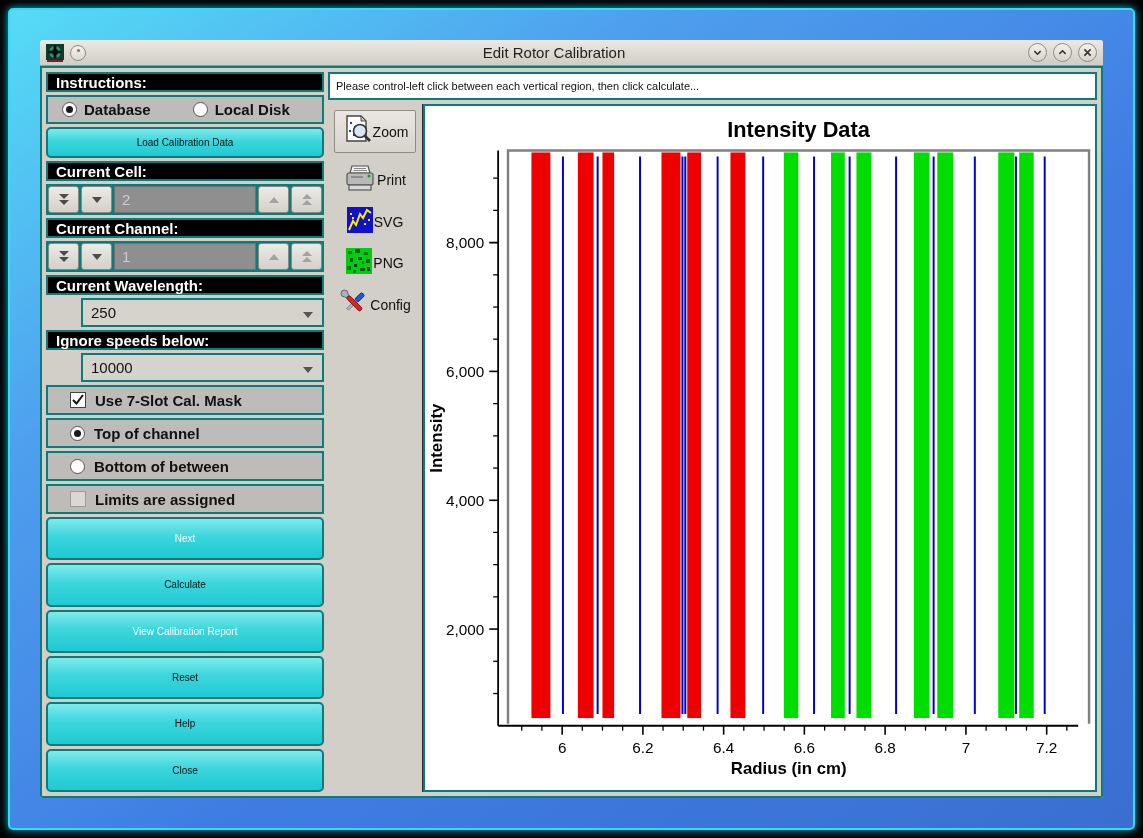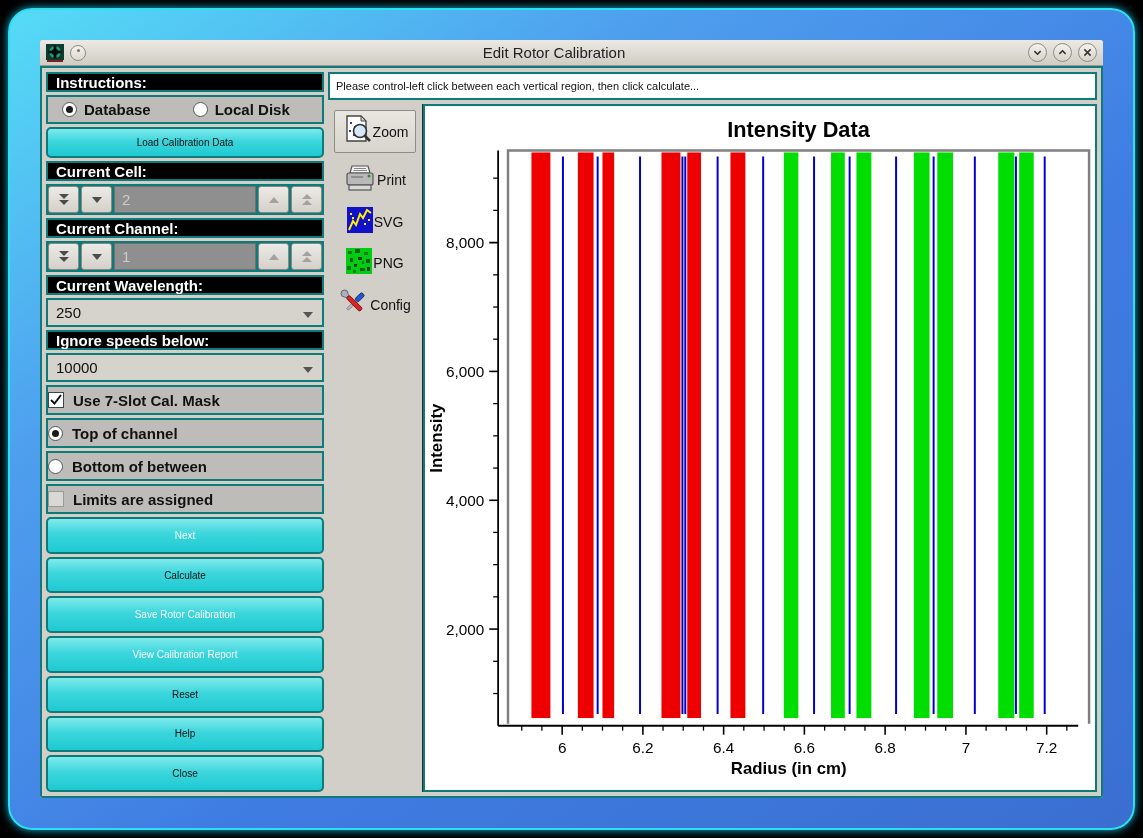--- a/index.html
+++ b/index.html
@@ -1,18 +1,18 @@
 <!DOCTYPE html>
 <html><head>
 <meta charset="utf-8">
 <style>
   * { margin:0; padding:0; box-sizing:border-box; }
   html,body { width:1143px; height:838px; background:#000; font-family:"Liberation Sans", sans-serif; overflow:hidden; }
 
-  .frame { position:absolute; left:8px; top:8px; width:1127px; height:822px; border-radius:24px;
+  .frame { position:absolute; left:8px; top:8px; width:1127px; height:822px; border-radius:5px;
     background:linear-gradient(145deg,#55dcf6 0%,#4e9fee 28%,#3f7ce2 60%,#3a6fd0 100%);
     border:2px solid #2ae0f2; box-shadow:0 0 8px #14b8da; }
 
   .window { position:absolute; left:30px; top:30px; right:30px; bottom:30px; background:#d2cfc8;
     border-radius:3px; overflow:hidden; }
 
   
   .titlebar { position:absolute; left:0; top:0; right:0; height:26px;
     background:linear-gradient(#ece9e3,#d0cdc5); border-bottom:1px solid #9b9890;
     display:flex; align-items:center; padding:0 6px; }
@@ -38,38 +38,38 @@
     font-weight:bold; font-size:15px; color:#111; flex:0 0 auto; }
   .row.h29 { height:29px; } .row.h30 { height:30px; }
   .radio-pair { padding-left:14px; gap:42px; }
   .opt { display:flex; align-items:center; gap:7px; }
   .radio { width:15px; height:15px; border-radius:50%; background:#fff; border:1px solid #555;
     display:inline-flex; align-items:center; justify-content:center; }
   .radio.sel i { width:7px; height:7px; border-radius:50%; background:#1a1a1a; }
   .check { width:16px; height:16px; background:#fff; border:1px solid #444;
     display:inline-flex; align-items:center; justify-content:center; }
   .check.dis { background:#d9d8d3; border:1px solid #9a9a9a; }
-  .indent { gap:9px; }
+  .indent { padding-left:22px; gap:9px; }
 
   .cyan-btn { border:2px solid #0e7b7b; border-radius:5px; font-size:10px; color:#111;
     background:linear-gradient(#7feaec 0%,#3cd6dc 45%,#1fc9d2 100%);
     display:flex; align-items:center; justify-content:center; cursor:pointer;
     font-family:"Liberation Sans",sans-serif; flex:0 0 auto; }
   .cyan-btn.dis { color:#fafafa; }
   .load-btn { height:31px; }
   .act { flex:1 1 auto; min-height:28px; }
 
   .counter { height:31px; background:#0e7b7b; border:2px solid #0e7b7b; display:flex; gap:2px; flex:0 0 auto; }
   .cbtn { width:31px; background:linear-gradient(#eceae5,#d4d1ca); border:1px solid #8c8984; border-radius:3px;
     display:flex; align-items:center; justify-content:center; }
   .cfield { flex:1; background:#8f8f8f; border:1px solid #6f6f6f; color:#cccccc; font-size:15px;
     display:flex; align-items:center; padding-left:7px; }
 
   .select { height:29px; background:#d6d3cc; border:2px solid #0e7b7b; font-size:15px; color:#111;
-    display:flex; align-items:center; padding-left:8px; position:relative; flex:0 0 auto; }
+    display:flex; align-items:center; padding-left:8px; position:relative; flex:0 0 auto;margin-left:35px; }
   .select .arr { position:absolute; right:9px; top:12px; width:0; height:0;
     border-left:5px solid transparent; border-right:5px solid transparent; border-top:6px solid #555; }
 
   .instruction-bar { position:absolute; left:286px; top:4px; right:4px; height:28px; background:#fff;
     border:2px solid #0e7b7b; font-size:11px; color:#111; display:flex; align-items:center; padding-left:6px; }
 
   .main { position:absolute; left:286px; top:36px; right:4px; bottom:4px; display:flex; }
   .toolcol { width:95px; background:#d2cfc8; border-right:1px solid #2b2b2b;
     display:flex; flex-direction:column; align-items:center; padding-top:6px; gap:11px; }
   .tool { display:flex; flex-direction:row; align-items:center; gap:1px; cursor:pointer; }
@@ -226,21 +226,20 @@
           <span>Bottom of between</span>
         </div>
 
         <div class="row h30 indent">
           <span class="check dis"></span>
           <span>Limits are assigned</span>
         </div>
 
         <button class="cyan-btn act dis">Next</button>
         <button class="cyan-btn act">Calculate</button>
-        <button class="cyan-btn act dis">Save Rotor Calibration</button>
         <button class="cyan-btn act dis">View Calibration Report</button>
         <button class="cyan-btn act">Reset</button>
         <button class="cyan-btn act">Help</button>
         <button class="cyan-btn act">Close</button>
       </div>
 
       <div class="instruction-bar">Please control-left click between each vertical region, then click calculate...</div>
 
       <div class="main">
         <div class="toolcol">

